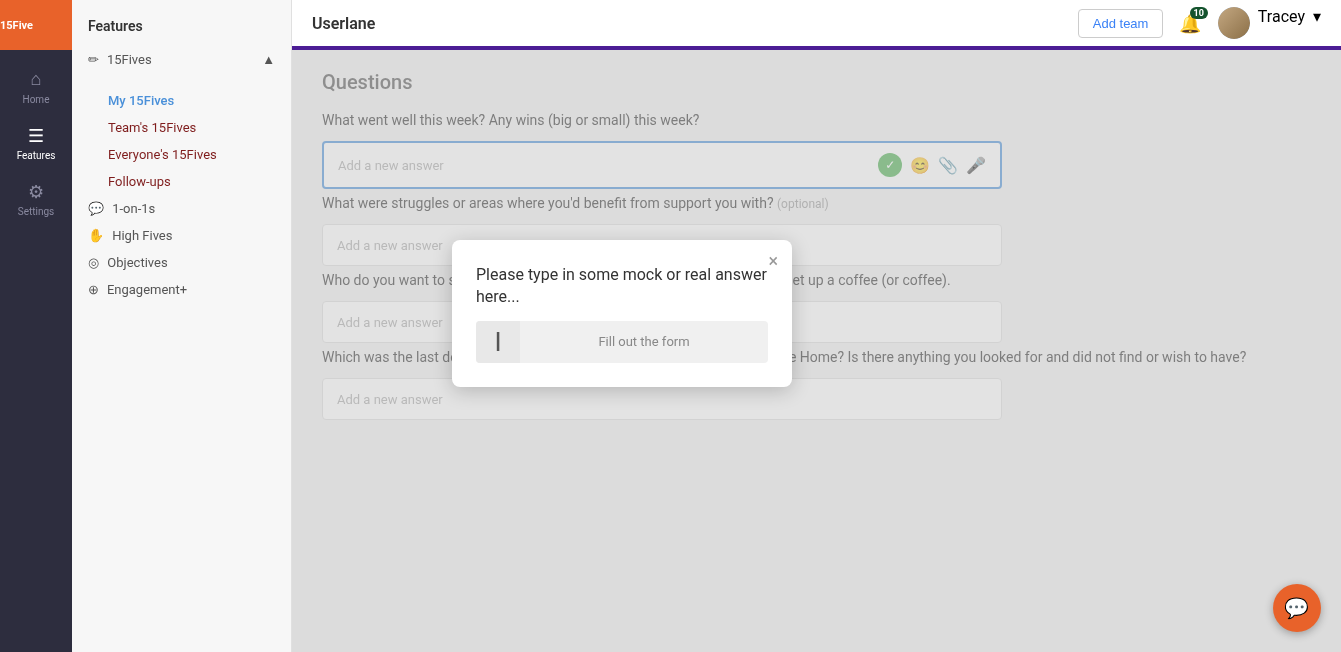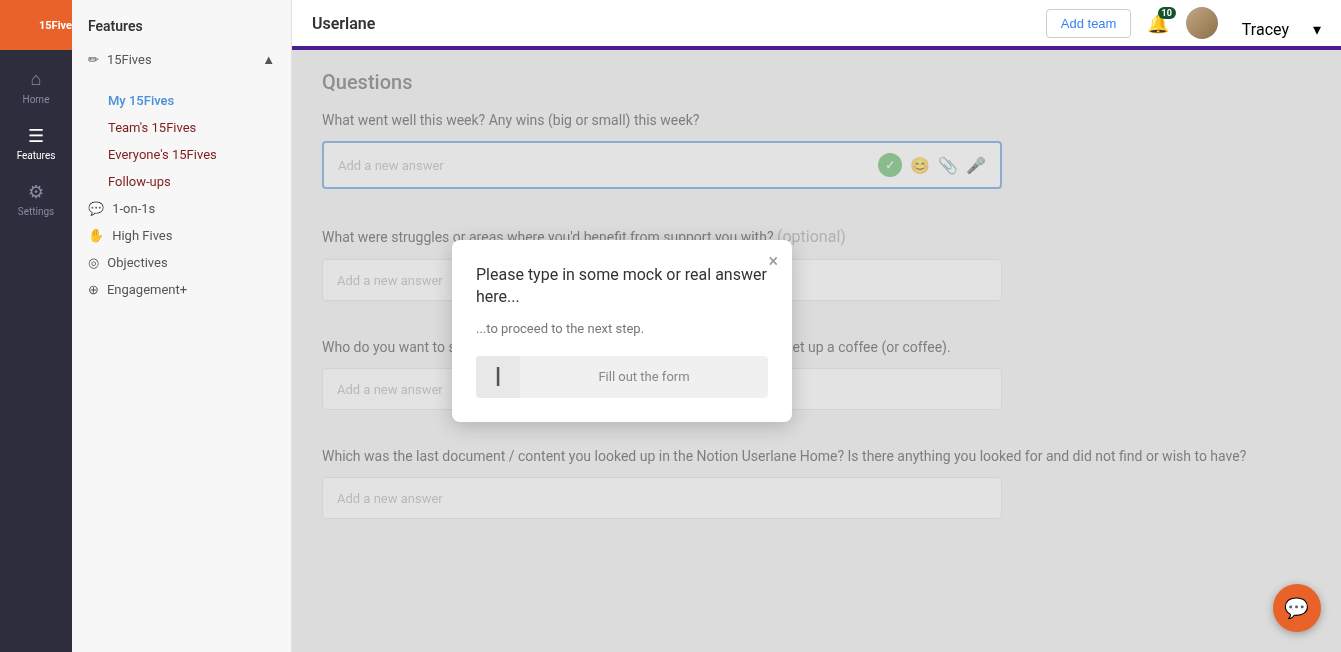--- a/index.html
+++ b/index.html
@@ -15,21 +15,21 @@
       padding-top: 0;
       flex-shrink: 0;
       height: 652px;
     }
     .nav-logo {
       width: 72px;
       height: 50px;
       background: #e8622a;
       display: flex;
       align-items: center;
-      justify-content: flex-end;
+      justify-content: flex-start;
       font-weight: bold;
       color: white;
       font-size: 11px;
       flex-shrink: 0;
     }
     .nav-items {
       display: flex;
       flex-direction: column;
       align-items: center;
       width: 100%;
@@ -139,22 +139,22 @@
       right: -6px;
       background: #14532d;
       color: white;
       border-radius: 10px;
       font-size: 9px;
       padding: 1px 4px;
       font-weight: bold;
     }
     .user-area {
       display: flex;
-      align-items: flex-end;
-      gap: 24px;
+      align-items: flex-start;
+      gap: 8px;
       cursor: pointer;
     }
     .avatar {
       width: 32px;
       height: 32px;
       border-radius: 50%;
       background: #b0c4de;
       display: flex;
       align-items: center;
       justify-content: center;
@@ -191,30 +191,30 @@
     }
 
     
     .questions-header {
       font-size: 20px;
       font-weight: 500;
       color: #555;
       margin-bottom: 16px;
     }
     .question-block {
-      margin-bottom: 36px;
+      margin-bottom: 4px;
     }
     .question-text {
       font-size: 14px;
       color: #333;
       margin-bottom: 10px;
       line-height: 1.5;
     }
     .question-text .optional {
-      font-size: 16px;
+      font-size: 12px;
       color: #999;
       font-weight: normal;
     }
     .answer-input {
       width: 100%;
       max-width: 680px;
       background: white;
       border: 1px solid #ddd;
       border-radius: 4px;
       padding: 10px 14px;
@@ -450,21 +450,20 @@
       <div class="answer-input">
         <span>Add a new answer</span>
       </div>
     </div>
 
     <div class="overlay"></div>
 
     <div class="tooltip-popup">
       <span class="tooltip-close">×</span>
       <div class="tooltip-title">Please type in some mock or real answer here...</div>
-      <div class="tooltip-subtitle">...to proceed to the next step.</div>
       <div class="tooltip-btn">
         <div class="tooltip-btn-icon">┃</div>
         <span class="tooltip-btn-text">Fill out the form</span>
       </div>
     </div>
 
   </div>
 </div>
 
 <div class="chat-btn">

